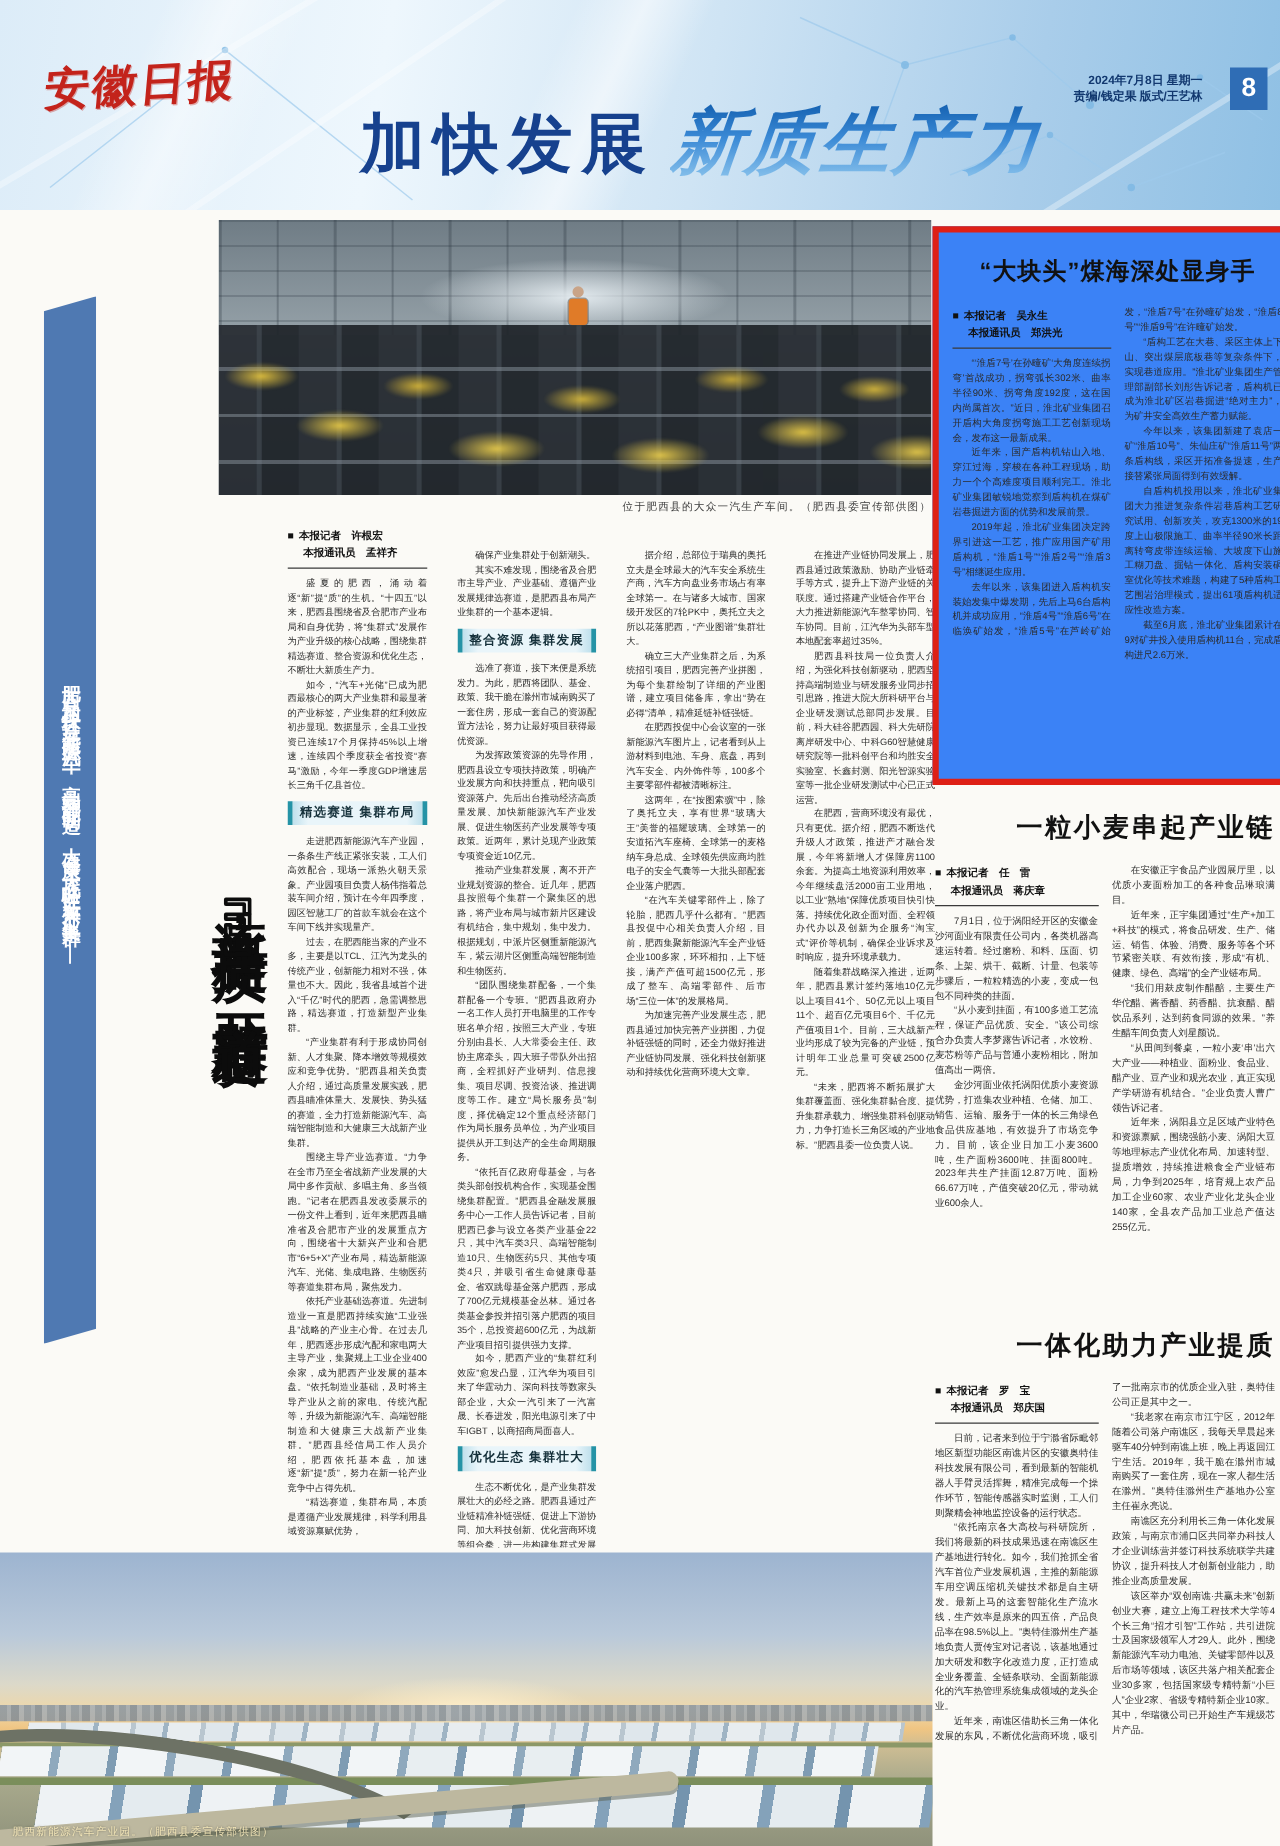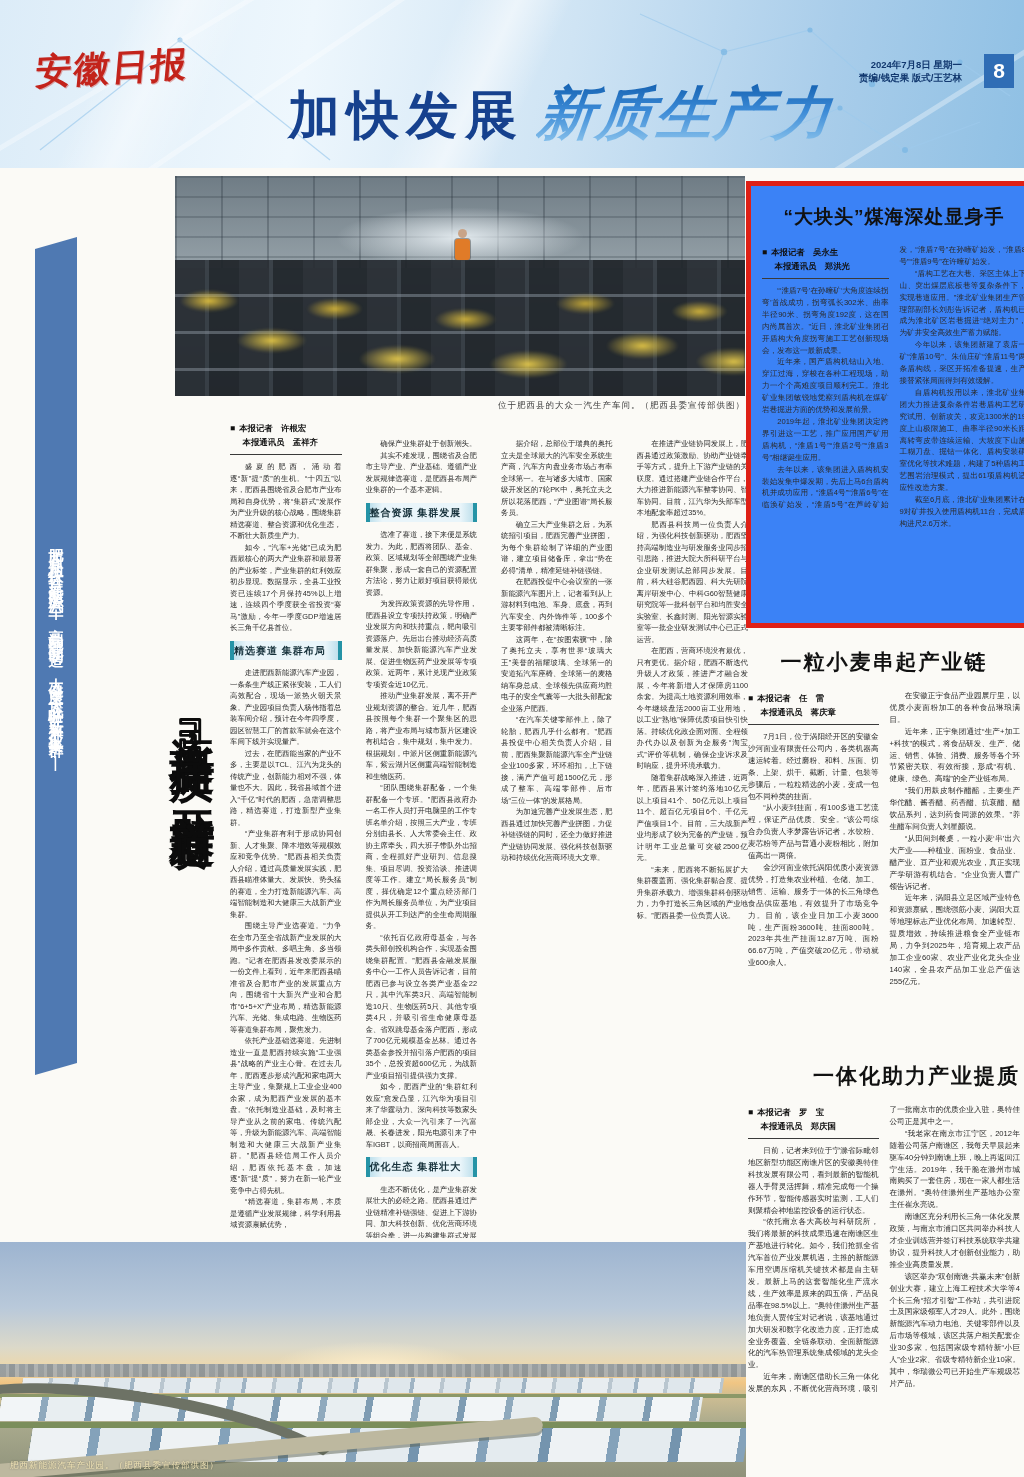--- a/index.html
+++ b/index.html
@@ -74,33 +74,33 @@
 
   
   .main-cols{position:absolute;left:230px;top:420px;width:518px;height:818px;display:flex;gap:24px;overflow:hidden;}
   .mcol{flex:1;overflow:hidden;font-size:7.4px;line-height:11.5px;text-align:justify;}
   .mcol+.mcol{padding-top:18px;}
   .para{margin:0;text-indent:2em;text-align:justify;}
   .byline{font-weight:bold;font-size:8.4px;line-height:13.5px;color:#111;
           border-bottom:1.4px solid #3a3a3a;padding:2px 0 5px;margin:0 0 6px;break-inside:avoid;}
   .sec-h{margin:7px 0;background:linear-gradient(90deg,#bfe0ec,#e9f5fa 12%,#e9f5fa 88%,#bfe0ec);
          border-left:4px solid #2593a6;border-right:4px solid #2593a6;
-         padding:4px 0;text-align:left;font-weight:bold;font-size:10px;letter-spacing:1px;
+         padding:4px 0;text-align:center;font-weight:bold;font-size:10px;letter-spacing:1px;
          color:#15303a;break-inside:avoid;}
 
   
   .art-title{margin:0;text-align:center;font-weight:900;color:#111;}
   .twocol{column-count:2;column-gap:11px;font-size:7.6px;line-height:11.9px;}
 
   .coal-box{position:absolute;left:746px;top:181px;width:296px;height:447px;box-sizing:border-box;
             border:5px solid #de2016;background:#3b82f6;padding:14px 11px 8px;overflow:hidden;}
   .coal-box .art-title{font-size:19px;letter-spacing:1px;margin:4px 0 14px;}
 
   .wheat{position:absolute;left:748px;top:642px;width:272px;height:404px;overflow:hidden;}
-  .wheat .art-title{font-size:21px;letter-spacing:2px;margin:6px 0 14px;}
+  .wheat .art-title{font-size:21px;letter-spacing:2px;margin:6px 0 14px;text-align:right;}
 
   .integration{position:absolute;left:748px;top:1056px;width:272px;height:419px;overflow:hidden;}
   .integration .art-title{font-size:21px;letter-spacing:2px;margin:6px 0 14px;text-align:right;}
 
   
   .photo-bottom{position:absolute;left:0;top:1242px;width:746px;height:235px;overflow:hidden;
       background:linear-gradient(180deg,#9db4d0 0%,#b9c9da 28%,#dcd9c9 45%,#eed7a8 54%,#f0c583 60%,#cdbd93 66%,#a8a98c 78%,#8f927b 100%);text-align:right;}
   .pb-sun{position:absolute;left:36%;top:42%;width:28%;height:24%;
       background:radial-gradient(ellipse,rgba(255,240,205,.95),rgba(255,240,205,0) 70%);}
   .pb-city{position:absolute;left:0;right:0;top:52%;height:13px;opacity:.85;
@@ -191,33 +191,33 @@
         <p class="para">过去，在肥西能当家的产业不多，主要是以TCL、江汽为龙头的传统产业，创新能力相对不强，体量也不大。因此，我省县域首个进入“千亿”时代的肥西，急需调整思路，精选赛道，打造新型产业集群。</p>
         <p class="para">“产业集群有利于形成协同创新、人才集聚、降本增效等规模效应和竞争优势。”肥西县相关负责人介绍，通过高质量发展实践，肥西县瞄准体量大、发展快、势头猛的赛道，全力打造新能源汽车、高端智能制造和大健康三大战新产业集群。</p>
         <p class="para">围绕主导产业选赛道。“力争在全市乃至全省战新产业发展的大局中多作贡献、多唱主角、多当领跑。”记者在肥西县发改委展示的一份文件上看到，近年来肥西县瞄准省及合肥市产业的发展重点方向，围绕省十大新兴产业和合肥市“6+5+X”产业布局，精选新能源汽车、光储、集成电路、生物医药等赛道集群布局，聚焦发力。</p>
         <p class="para">依托产业基础选赛道。先进制造业一直是肥西持续实施“工业强县”战略的产业主心骨。在过去几年，肥西逐步形成汽配和家电两大主导产业，集聚规上工业企业400余家，成为肥西产业发展的基本盘。“依托制造业基础，及时将主导产业从之前的家电、传统汽配等，升级为新能源汽车、高端智能制造和大健康三大战新产业集群。”肥西县经信局工作人员介绍，肥西依托基本盘，加速逐“新”提“质”，努力在新一轮产业竞争中占得先机。</p>
         <p class="para">“精选赛道，集群布局，本质是遵循产业发展规律，科学利用县域资源禀赋优势，</p>
       </div>
     <div class="mcol">
         <p class="para">确保产业集群处于创新潮头。</p>
         <p class="para">其实不难发现，围绕省及合肥市主导产业、产业基础、遵循产业发展规律选赛道，是肥西县布局产业集群的一个基本逻辑。</p>
         <div class="sec-h">整合资源 集群发展</div>
-        <p class="para">选准了赛道，接下来便是系统发力。为此，肥西将团队、基金、政策、区域规划等全部围绕产业集群集聚，形成一套自己的资源配置方法论，努力让最好项目获得最优资源。</p>
+        <p class="para">选准了赛道，接下来便是系统发力。为此，肥西将团队、基金、政策、我干脆在滁州市城南购买了一套住房，形成一套自己的资源配置方法论，努力让最好项目获得最优资源。</p>
         <p class="para">为发挥政策资源的先导作用，肥西县设立专项扶持政策，明确产业发展方向和扶持重点，靶向吸引资源落户。先后出台推动经济高质量发展、加快新能源汽车产业发展、促进生物医药产业发展等专项政策。近两年，累计兑现产业政策专项资金近10亿元。</p>
         <p class="para">推动产业集群发展，离不开产业规划资源的整合。近几年，肥西县按照每个集群一个聚集区的思路，将产业布局与城市新片区建设有机结合，集中规划，集中发力。根据规划，中派片区侧重新能源汽车，紫云湖片区侧重高端智能制造和生物医药。</p>
         <p class="para">“团队围绕集群配备，一个集群配备一个专班。”肥西县政府办一名工作人员打开电脑里的工作专班名单介绍，按照三大产业，专班分别由县长、人大常委会主任、政协主席牵头，四大班子带队外出招商，全程抓好产业研判、信息搜集、项目尽调、投资洽谈、推进调度等工作。建立“局长服务员”制度，择优确定12个重点经济部门作为局长服务员单位，为产业项目提供从开工到达产的全生命周期服务。</p>
         <p class="para">“依托百亿政府母基金，与各类头部创投机构合作，实现基金围绕集群配置。”肥西县金融发展服务中心一工作人员告诉记者，目前肥西已参与设立各类产业基金22只，其中汽车类3只、高端智能制造10只、生物医药5只、其他专项类4只，并吸引省生命健康母基金、省双跳母基金落户肥西，形成了700亿元规模基金丛林。通过各类基金参投并招引落户肥西的项目35个，总投资超600亿元，为战新产业项目招引提供强力支撑。</p>
         <p class="para">如今，肥西产业的“集群红利效应”愈发凸显，江汽华为项目引来了华霆动力、深向科技等数家头部企业，大众一汽引来了一汽富晟、长春进发，阳光电源引来了中车IGBT，以商招商局面喜人。</p>
         <div class="sec-h">优化生态 集群壮大</div>
         <p class="para">生态不断优化，是产业集群发展壮大的必经之路。肥西县通过产业链精准补链强链、促进上下游协同、加大科技创新、优化营商环境等组合拳，进一步构建集群式发展的产业生态，提升产业核心竞争力。</p>
         <p class="para">在肥西，首先加快完善产业拼图，力促补链强链。</p>
         <p class="para">6月12日，奥托立夫肥西基地正式开工，计划建设一座年产数百万产量的汽车方向盘工厂。</p>
       </div>
     <div class="mcol">
-        <p class="para">据介绍，总部位于瑞典的奥托立夫是全球最大的汽车安全系统生产商，汽车方向盘业务市场占有率全球第一。在与诸多大城市、国家级开发区的7轮PK中，奥托立夫之所以花落肥西，“产业图谱”局长服务员。</p>
+        <p class="para">据介绍，总部位于瑞典的奥托立夫是全球最大的汽车安全系统生产商，汽车方向盘业务市场占有率全球第一。在与诸多大城市、国家级开发区的7轮PK中，奥托立夫之所以花落肥西，“产业图谱”集群壮大。</p>
         <p class="para">确立三大产业集群之后，为系统招引项目，肥西完善产业拼图，为每个集群绘制了详细的产业图谱，建立项目储备库，拿出“势在必得”清单，精准延链补链强链。</p>
         <p class="para">在肥西投促中心会议室的一张新能源汽车图片上，记者看到从上游材料到电池、车身、底盘，再到汽车安全、内外饰件等，100多个主要零部件都被清晰标注。</p>
         <p class="para">这两年，在“按图索骥”中，除了奥托立夫，享有世界“玻璃大王”美誉的福耀玻璃、全球第一的安道拓汽车座椅、全球第一的麦格纳车身总成、全球领先供应商均胜电子的安全气囊等一大批头部配套企业落户肥西。</p>
         <p class="para">“在汽车关键零部件上，除了轮胎，肥西几乎什么都有。”肥西县投促中心相关负责人介绍，目前，肥西集聚新能源汽车全产业链企业100多家，环环相扣，上下链接，满产产值可超1500亿元，形成了整车、高端零部件、后市场“三位一体”的发展格局。</p>
         <p class="para">为加速完善产业发展生态，肥西县通过加快完善产业拼图，力促补链强链的同时，还全力做好推进产业链协同发展、强化科技创新驱动和持续优化营商环境大文章。</p>
       </div>
     <div class="mcol">
         <p class="para">在推进产业链协同发展上，肥西县通过政策激励、协助产业链牵手等方式，提升上下游产业链的关联度。通过搭建产业链合作平台，大力推进新能源汽车整零协同、智车协同。目前，江汽华为头部车型本地配套率超过35%。</p>
         <p class="para">肥西县科技局一位负责人介绍，为强化科技创新驱动，肥西坚持高端制造业与研发服务业同步招引思路，推进大院大所科研平台与企业研发测试总部同步发展。目前，科大硅谷肥西园、科大先研院离岸研发中心、中科G60智慧健康研究院等一批科创平台和均胜安全实验室、长鑫封测、阳光智源实验室等一批企业研发测试中心已正式运营。</p>
         <p class="para">在肥西，营商环境没有最优，只有更优。据介绍，肥西不断迭代升级人才政策，推进产才融合发展，今年将新增人才保障房1100余套。为提高土地资源利用效率，今年继续盘活2000亩工业用地，以工业“熟地”保障优质项目快引快落。持续优化政企面对面、全程领办代办以及创新为企服务“淘宝式”评价等机制，确保企业诉求及时响应，提升环境承载力。</p>

